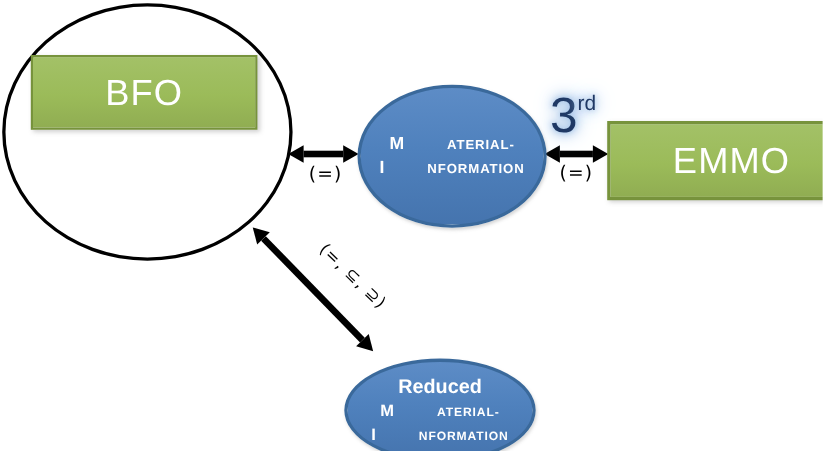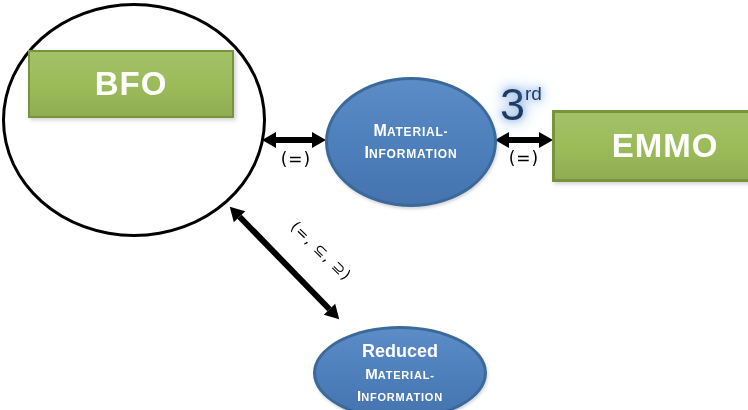--- a/index.html
+++ b/index.html
@@ -10,39 +10,39 @@
   
   .big-circle {
     position:absolute; left:2px; top:3px; width:264px; height:234px;
     border:3px solid #000; border-radius:50%; background:#fff; box-sizing:border-box;
   }
   .rect-node {
     position:absolute; box-sizing:border-box;
     background:linear-gradient(180deg,#a3c167 0%, #9bbb59 55%, #90ad52 100%);
     border:2px solid #77933c; box-shadow:2px 2px 4px rgba(120,120,120,.35);
     display:flex; align-items:center; justify-content:center;
-    color:#fff; font-weight:bold; letter-spacing:1px;
+    color:#fff; font-weight:normal; letter-spacing:1px;
   }
   .rect-bfo  { left:28px; top:50px; width:206px; height:68px; font-size:33px; }
   .rect-emmo { left:552px; top:110px; width:226px; height:72px; font-size:33px; border-width:3px; }
   .ellipse-node {
     position:absolute; box-sizing:border-box; border-radius:50%;
     background:linear-gradient(180deg,#5d8cc6 0%, #4f81bd 45%, #4574ae 100%);
     border:3px solid #3a699b; box-shadow:1px 2px 3px rgba(120,120,120,.3);
     color:#fff; font-weight:bold;
   }
   .ellipse-matonto { left:50px; top:113px; width:172px; height:98px; border-width:2px; }
   .matonto-label { position:absolute; width:100%; top:20px; text-align:center; font-size:22px; }
   .ellipse-material { left:325px; top:77px; width:172px; height:130px;
     display:flex; flex-direction:column; align-items:center; justify-content:center; }
   .ellipse-reduced { left:313px; top:326px; width:174px; height:94px;
     display:flex; flex-direction:column; align-items:center; justify-content:center; }
   .mi-line { line-height:1.35; white-space:nowrap; text-align:center; }
   .mi-line .cap  { font-size:16px; }
-  .mi-line .rest { font-size:12px; letter-spacing:.8px; }
+  .mi-line .rest { font-size:12px; letter-spacing:.8px;padding-left:39px; }
   .ellipse-reduced .mi-line .cap  { font-size:15px; }
   .ellipse-reduced .mi-line .rest { font-size:11px; }
   .reduced-title { font-size:18px; line-height:1.3; }
   
   .darrow { position:absolute; display:flex; align-items:center; height:16px; }
   .darrow .head-l { width:0; height:0; border-top:8px solid transparent;
     border-bottom:8px solid transparent; border-right:14px solid #000; }
   .darrow .head-r { width:0; height:0; border-top:8px solid transparent;
     border-bottom:8px solid transparent; border-left:14px solid #000; }
   .darrow .shaft { flex:1; height:6px; background:#000; }

